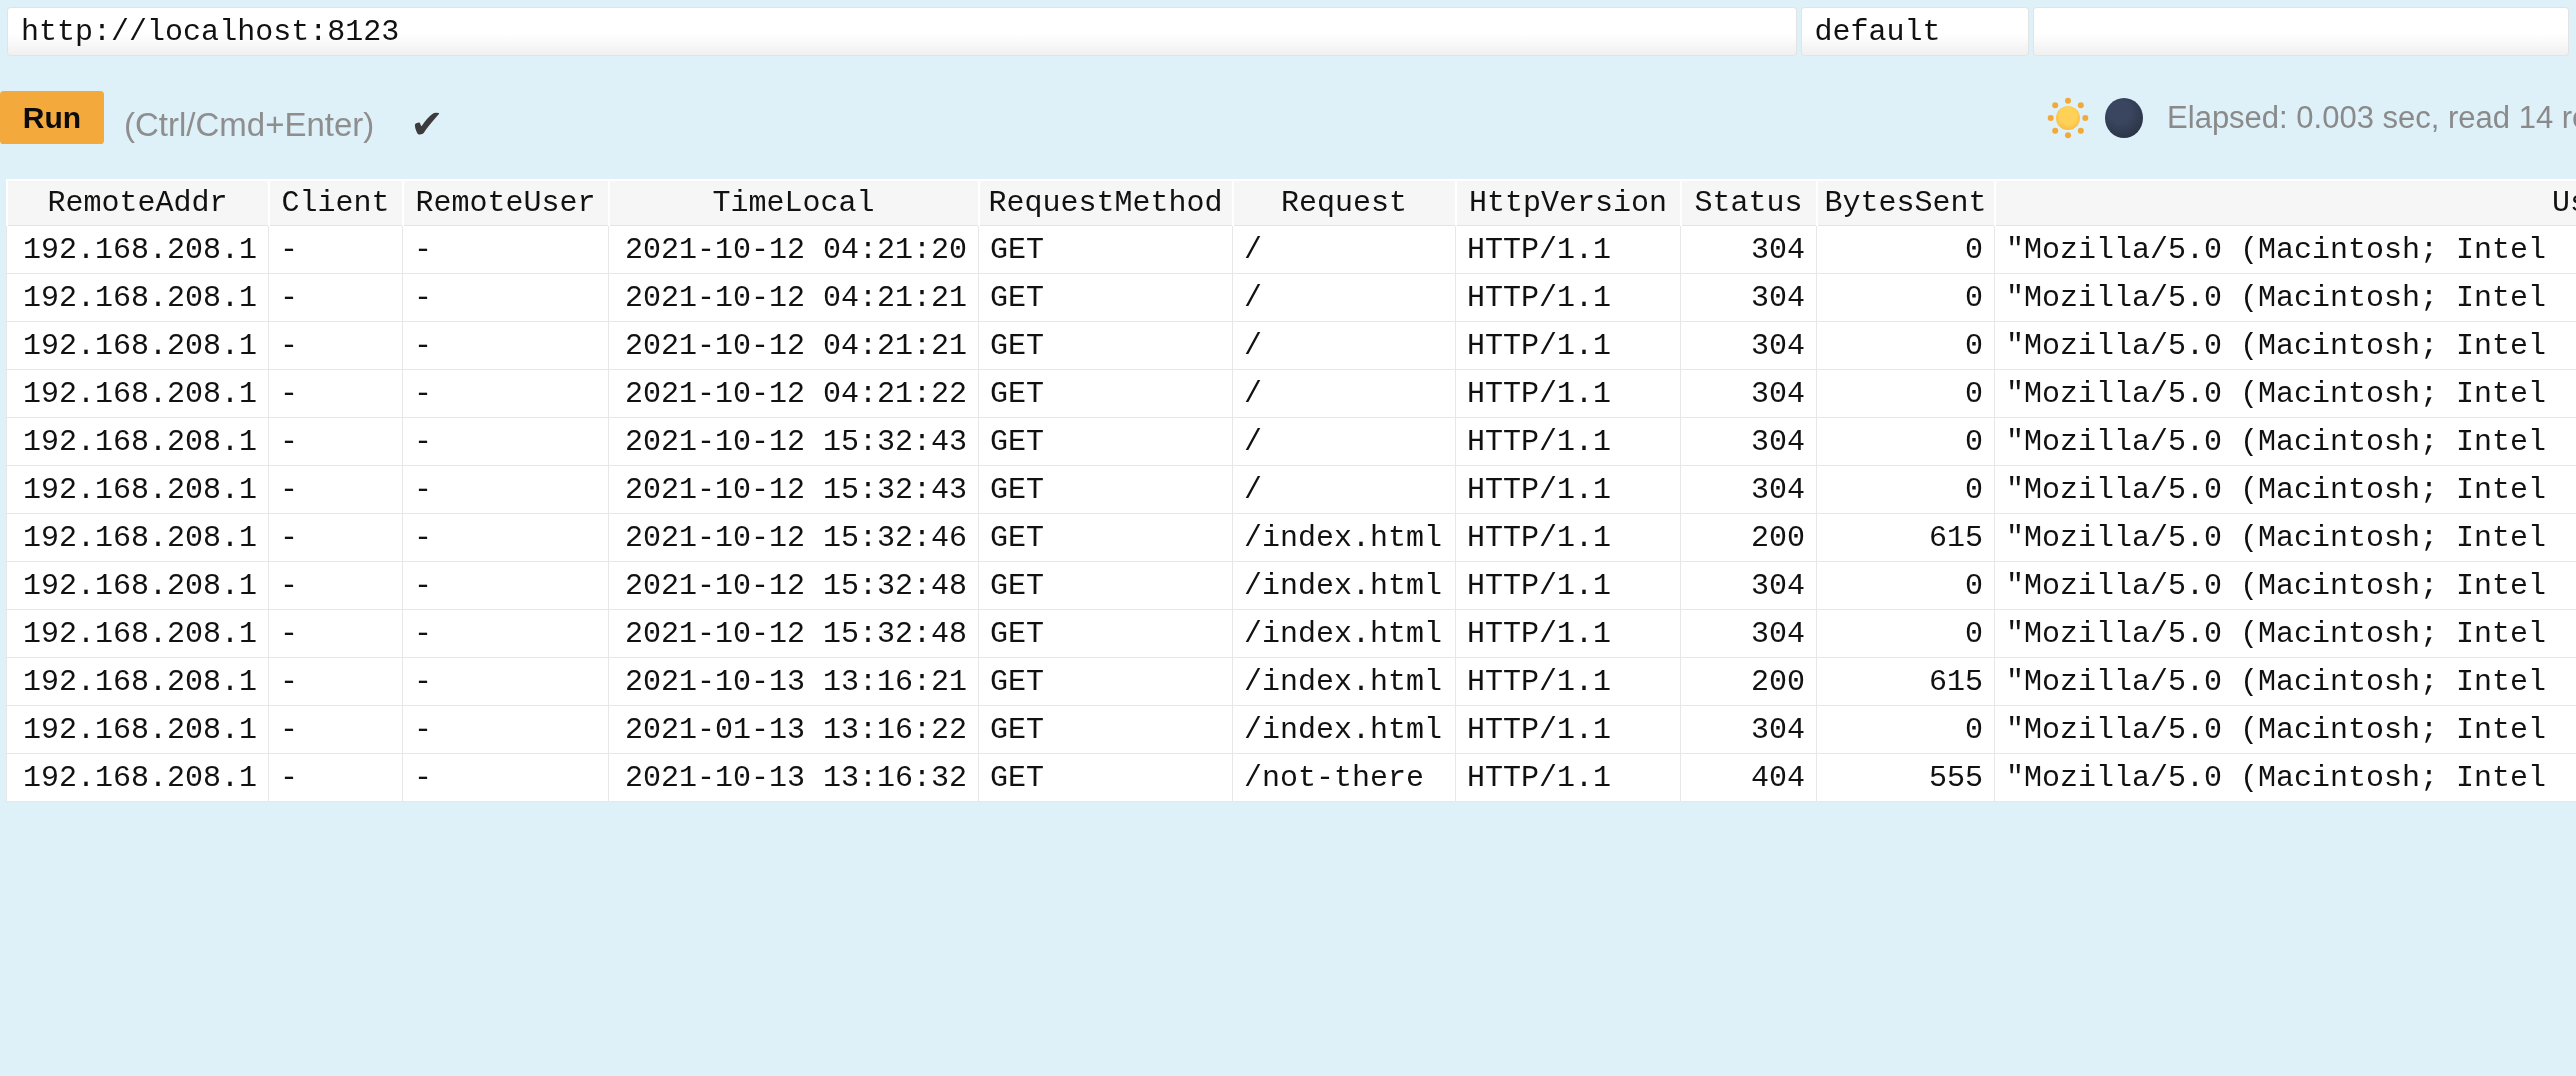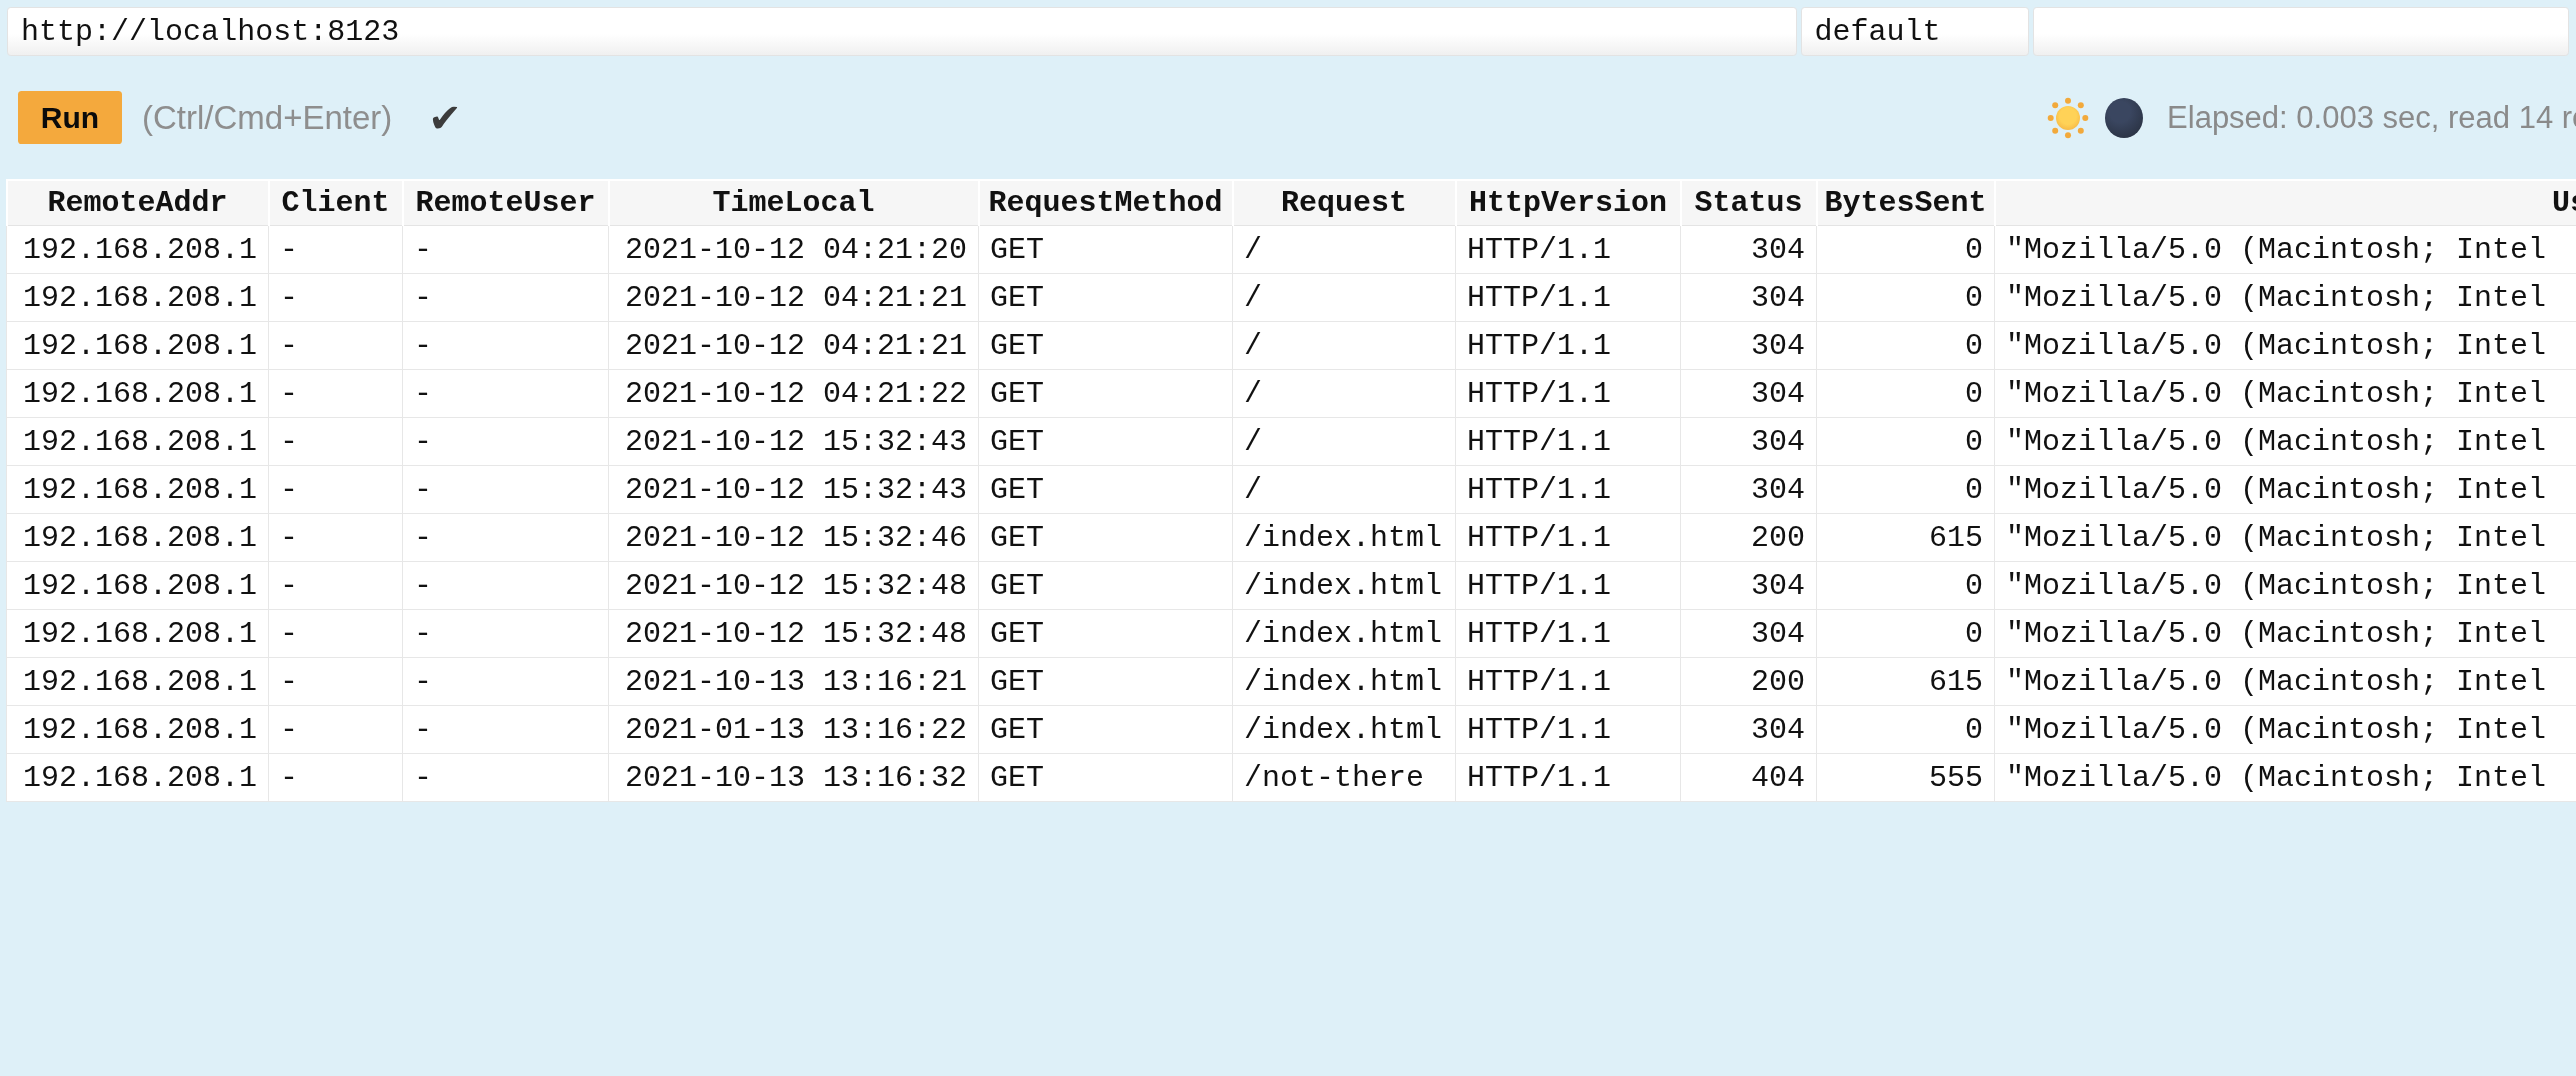--- a/index.html
+++ b/index.html
@@ -50,22 +50,21 @@
     background:repeating-linear-gradient(135deg,transparent 0 3.6px,#8d8d8d 3.6px 6.4px,transparent 6.4px 9px);
     clip-path:polygon(100% 0,100% 100%,0 100%);
     cursor:nwse-resize;
   }
   
   .toolbar{
     position:relative;
     margin-top:35px;
     height:53px;
     display:flex;
-    align-items:center;
-    padding-left:18px;
+    align-items:flex-end;
   }
   .run-btn{
     width:104px;height:53px;
     background:#F4A93D;
     border:none;border-radius:3.6px;
     font-family:"Liberation Sans",sans-serif;
     font-weight:bold;font-size:30px;color:#0b0b0b;
     cursor:pointer;
   }
   .hint{margin-left:20px;font-size:33px;color:#8E8E8E;}
@@ -99,21 +98,21 @@
     width:3265px;
     background:#FFFFFF;
     font-family:"Liberation Mono","DejaVu Sans Mono",monospace;
     font-size:30px;
     color:#111;
   }
   table.results th{
     background:#F6F6F6;
     border:2.7px solid #FFFFFF;
     border-bottom:0.9px solid #E4E4E4;
-    font-weight:bold;
+    font-weight:normal;
     text-align:center;
     height:44px;
     padding:0 5.5px;
     overflow:hidden;
     white-space:nowrap;
     margin-top:8px;
   }
   table.results td{
     border:0.9px solid #E7E7E7;
     height:47px;

